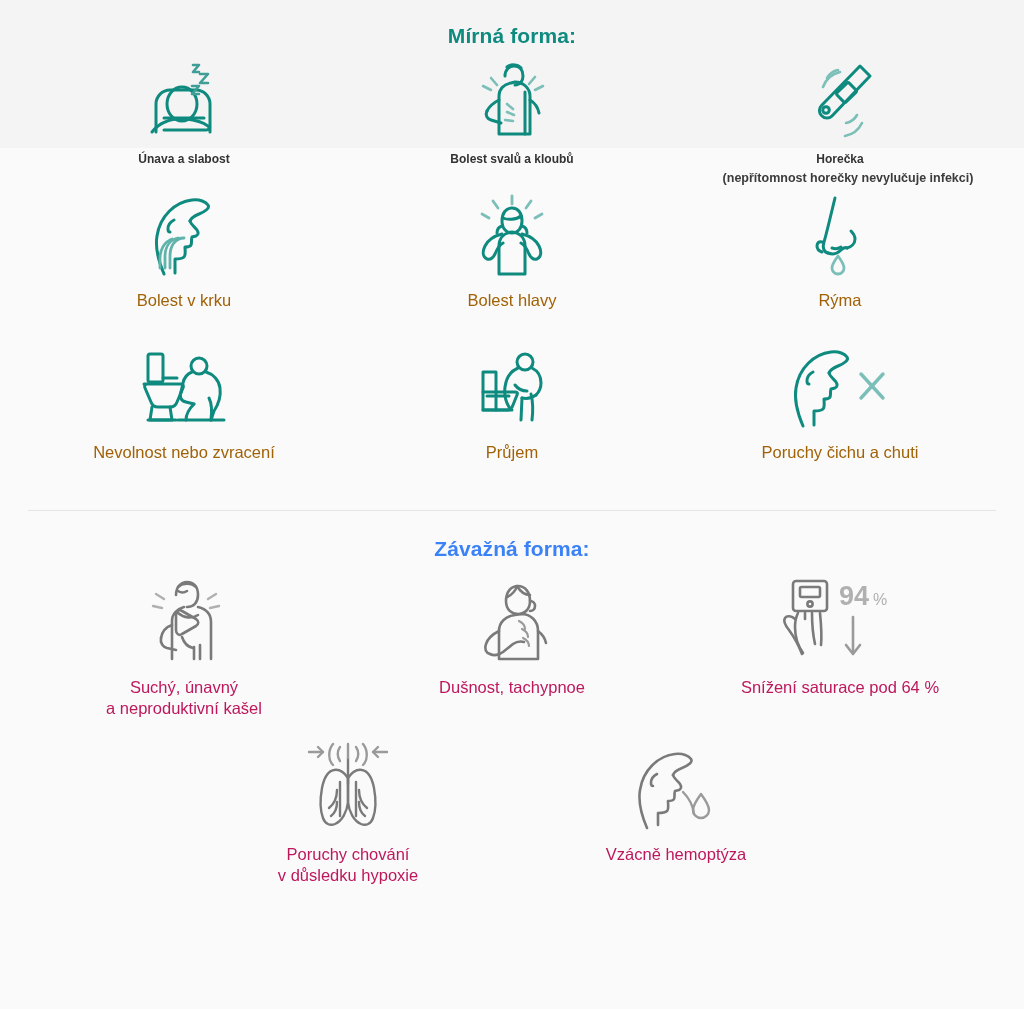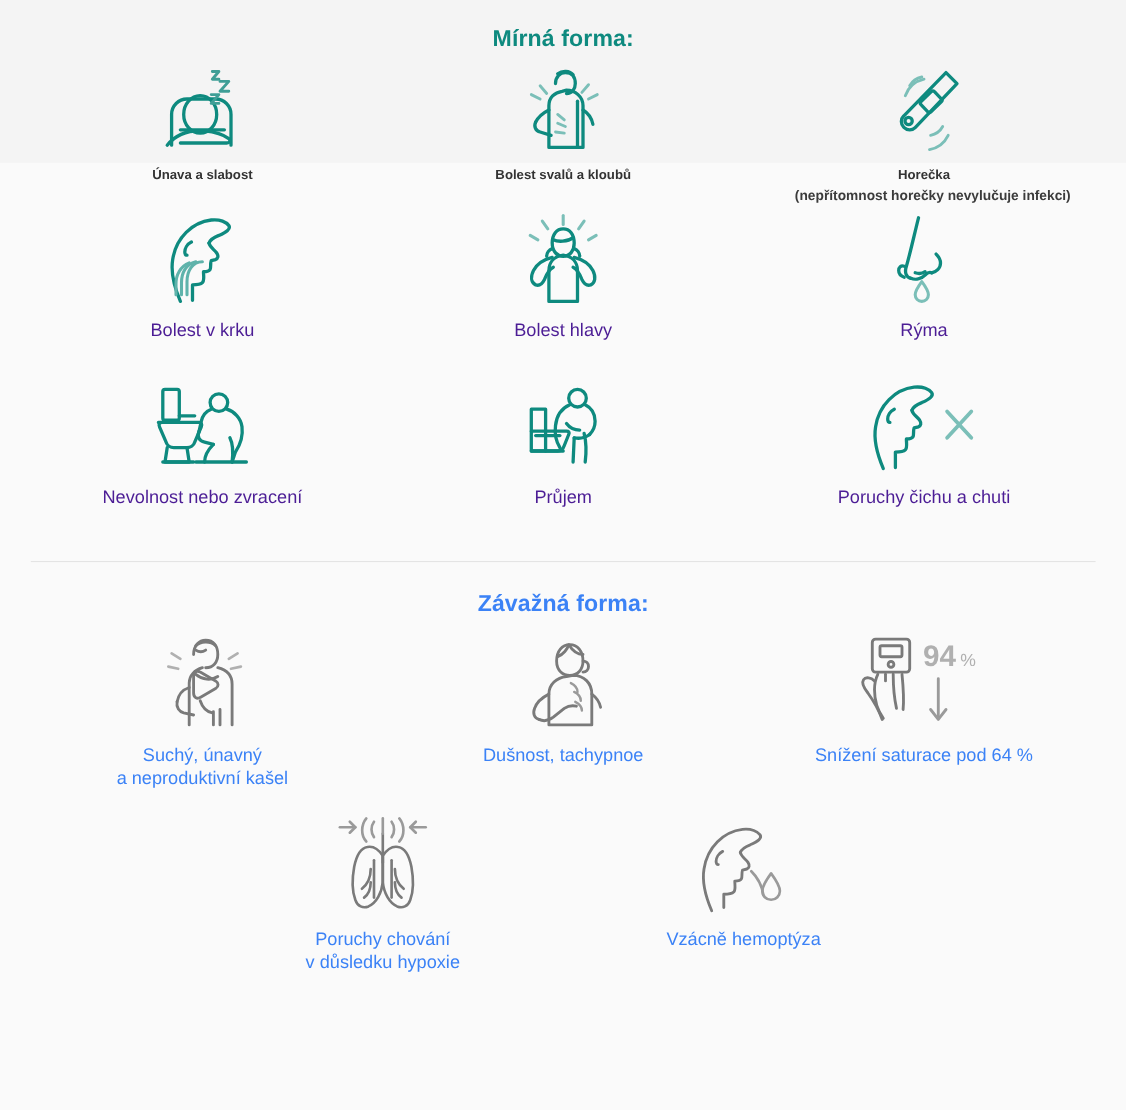--- a/index.html
+++ b/index.html
@@ -75,21 +75,21 @@
     display: flex;
     align-items: flex-end;
     justify-content: center;
     margin-bottom: 12px;
   }
   .icon-wrap svg { display: block; }
 
   .label {
     font-size: 16.5px;
     line-height: 1.32;
-    color: #4c1d95;
+    color: #a16207;
     font-weight: normal;
   }
   .label.bold {
     font-weight: bold;
     font-size: 12px;
     color: #333333;
   }
   .sublabel {
     font-size: 12.5px;
     font-weight: bold;
@@ -111,21 +111,21 @@
   .sev-icon-wrap {
     height: 92px;
     display: flex;
     align-items: flex-end;
     justify-content: center;
     margin-bottom: 10px;
   }
   .sev-label {
     font-size: 16.5px;
     line-height: 1.3;
-    color: #3b82f6;
+    color: #be185d;
   }
   .spacer-16 { height: 16px; }
 </style>
 </head>
 <body>
 
 <div class="page">
   <div class="top-band"></div>
 
   <div class="content">

